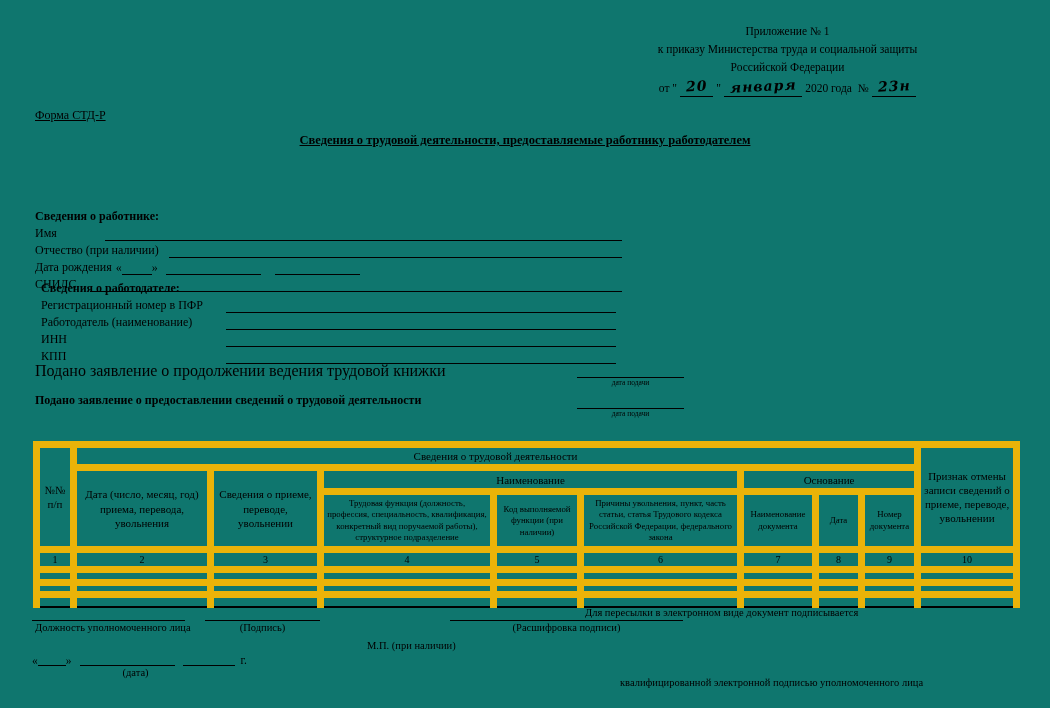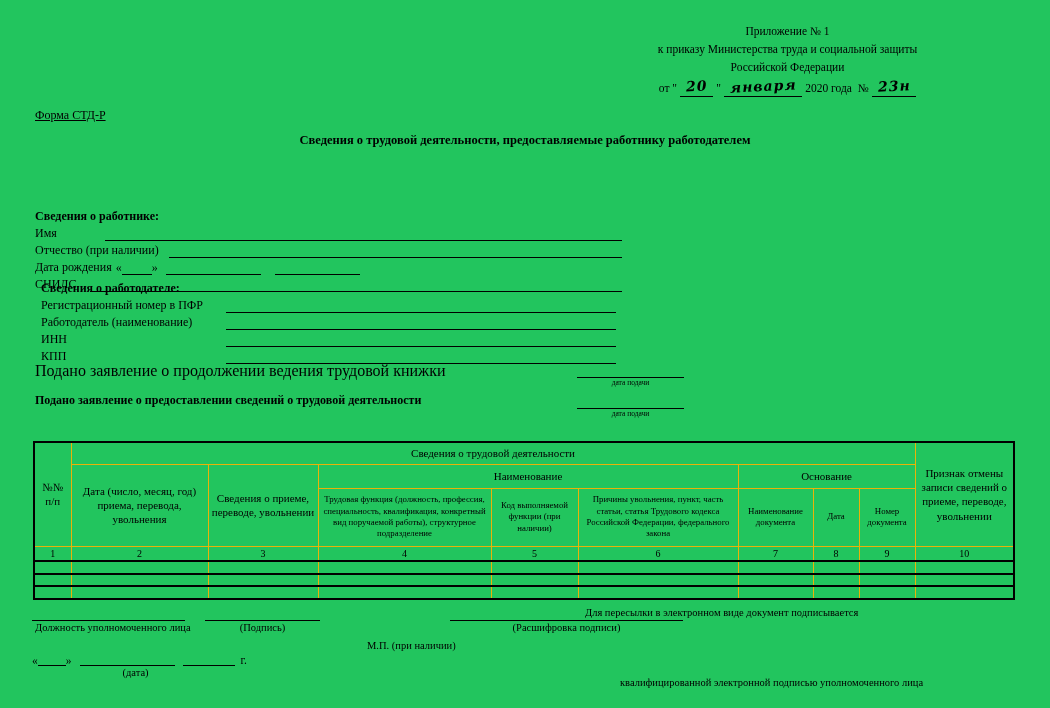--- a/index.html
+++ b/index.html
@@ -1,27 +1,27 @@
 <!DOCTYPE html>
 <html><head>
 <meta charset="utf-8">
 <style>
   * { margin: 0; padding: 0; box-sizing: border-box; }
   html, body { width: 1050px; height: 708px; }
   body { font-family: "Liberation Serif", serif; background: #ffffff; color: #000000; }
-  .page { position: relative; width: 1050px; height: 708px; background: #22c55e; overflow: hidden; }
+  .page { position: relative; width: 1050px; height: 708px; background: #0f766e; overflow: hidden; }
 
   
   .header-note { position: absolute; left: 560px; top: 22px; width: 455px; text-align: center; font-size: 11.5px; line-height: 18px; }
   .hn-line4 { margin-top: 1px; white-space: nowrap; }
   .hw-wrap { display: inline-block; border-bottom: 1.3px solid #000; padding: 0 6px; vertical-align: bottom; }
   .hw { display: inline-block; font-family: "DejaVu Serif", serif; font-style: italic; font-weight: 700; font-size: 14px; transform: rotate(-3deg); letter-spacing: 1px; }
 
   .form-code { position: absolute; left: 35px; top: 108px; font-size: 12px; text-decoration: underline; }
-  .doc-title { position: absolute; left: 0; top: 133px; width: 1050px; text-align: center; font-size: 12.5px; font-weight: 700; }
+  .doc-title { position: absolute; left: 0; top: 133px; width: 1050px; text-align: center; font-size: 12.5px; font-weight: 700; text-decoration: underline; }
 
   .section-heading { font-size: 12px; font-weight: 700; }
 
   .employee-block { position: absolute; left: 35px; top: 181px; width: 587px; font-size: 12px; margin-top: 28px; }
   .employer-block { position: absolute; left: 25px; top: 281px; width: 575px; font-size: 12px; margin-left: 16px; }
   .frow { display: flex; align-items: flex-end; height: 17px; white-space: nowrap; }
   .flabel { flex: 0 0 auto; }
   .fline { flex: 1 1 auto; border-bottom: 1px solid #000; height: 14px; margin-left: 10px; }
   .fline-fixed { flex: 0 0 auto; border-bottom: 1px solid #000; height: 14px; display: inline-block; }
   .emp-label { flex: 0 0 175px; }
@@ -30,21 +30,21 @@
   .stmt2 { position: absolute; left: 35px; top: 393px; font-size: 12px; font-weight: 700; }
   .date-block { position: absolute; width: 107px; text-align: center; }
   .date-block .dline { border-top: 1.5px solid #000; }
   .date-block .dcap { font-size: 7.5px; line-height: 9px; }
   .db1 { left: 577px; top: 377px; }
   .db2 { left: 577px; top: 408px; }
 
   
   .grid-wrap { position: absolute; left: 33px; top: 441px; }
   table.grid { border-collapse: collapse; width: 980px; table-layout: fixed; border: 2px solid #000; }
-  .grid td { border: 1px solid #eab308; text-align: center; vertical-align: middle; padding: 1px 3px; line-height: 1.3; }
+  .grid td { border: 7px solid #eab308; text-align: center; vertical-align: middle; padding: 1px 3px; line-height: 1.3; }
   .band1 td { height: 22px; font-size: 11px; }
   .band2 td { height: 24px; font-size: 11px; }
   .subhead td { height: 58px; font-size: 8.8px; }
   .c1 { font-size: 9.5px; }
   .c2, .c3 { font-size: 10px; }
   .c8 { font-size: 9.5px; }
   .c10 { font-size: 9.5px; line-height: 1.45; }
   .numrow td { height: 15px; font-size: 10px; padding: 0; border-bottom: 2px solid #000; }
   .erow td { height: 12.5px; padding: 0; border-bottom: 2px solid #000; }
 

